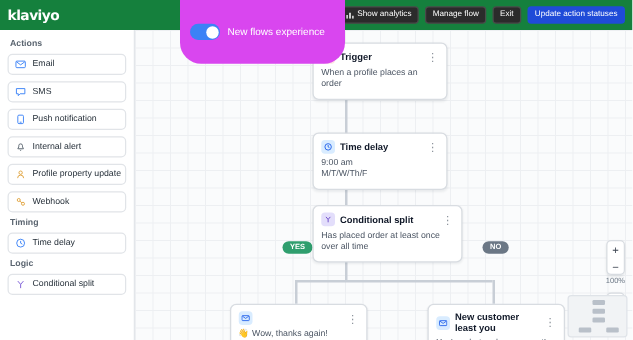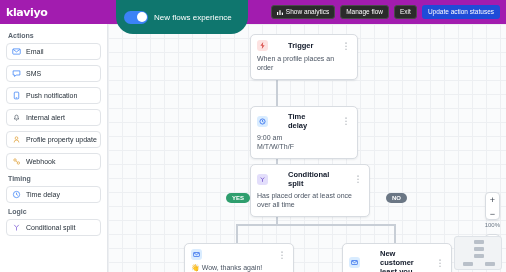--- a/index.html
+++ b/index.html
@@ -10,21 +10,21 @@
     font-size: 8px;
     color: #1f2933;
     overflow: hidden;
     background: #ffffff;
   }
   .app { position: relative; width:506px; height:272px; overflow:hidden; }
 
   
   .topbar {
     position:absolute; top:0; left:0; width:506px; height:24px;
-    background:#a21caf; display:flex; align-items:center; padding:0 6px;
+    background:#15803d; display:flex; align-items:center; padding:0 6px;
     z-index: 20;
   }
   .logo {
     color:#ffffff; font-weight:bold; font-size:11px; letter-spacing:-0.4px;
     font-family:"DejaVu Sans", sans-serif;
   }
   .topbar-title {
     color:#c9ccd1; font-size:7.5px; margin-left:8px; white-space:nowrap;
   }
   .topbar-right {
@@ -35,22 +35,22 @@
     border-radius:3px; font-size:6.5px; padding:3px 5px; display:flex;
     align-items:center; gap:3px; white-space:nowrap; line-height:1;
   }
   .btn-blue {
     background:#1f4bd8; color:#fff; border-radius:3px; font-size:6.5px;
     padding:4px 6px; white-space:nowrap; line-height:1;
   }
 
   
   .pill-wrap {
-    position:absolute; top:0; left:116px; width:132px; height:34px;
-    background:#0f766e; border-bottom-left-radius:17px; border-bottom-right-radius:17px;
+    position:absolute; top:0; left:144px; width:132px; height:51px;
+    background:#d946ef; border-bottom-left-radius:17px; border-bottom-right-radius:17px;
     z-index:25; display:flex; align-items:center; padding-left:8px;
   }
   .toggle {
     width:24px; height:13px; border-radius:7px; background:#3b82f6; position:relative;
     flex:none;
   }
   .toggle .knob {
     position:absolute; right:1.5px; top:1.5px; width:10px; height:10px;
     border-radius:50%; background:#ffffff;
   }
@@ -82,21 +82,21 @@
       linear-gradient(to bottom, #edeff2 1px, transparent 1px);
     background-size: 14px 14px;
     overflow:hidden;
   }
 
   .node {
     position:absolute; background:#ffffff; border:1px solid #d8dce1;
     border-radius:5px; box-shadow:0 1px 2px rgba(16,24,40,.07);
   }
   .node .hdr {
-    display:flex; align-items:center; gap:20px; padding:5px 6px 3px 6px;
+    display:flex; align-items:center; gap:4px; padding:5px 6px 3px 6px;
   }
   .node .hdr .title { font-size:7.5px; font-weight:bold; color:#101828; }
   .node .hdr .dots {
     margin-left:auto; color:#8a9199; font-size:9px; line-height:6px; letter-spacing:0.5px;
   }
   .node .body { padding:0 6px 6px 6px; font-size:7px; color:#4b5563; line-height:1.35; }
 
   .icon-sq {
     width:11px; height:11px; border-radius:3px; display:flex;
     align-items:center; justify-content:center; flex:none;

